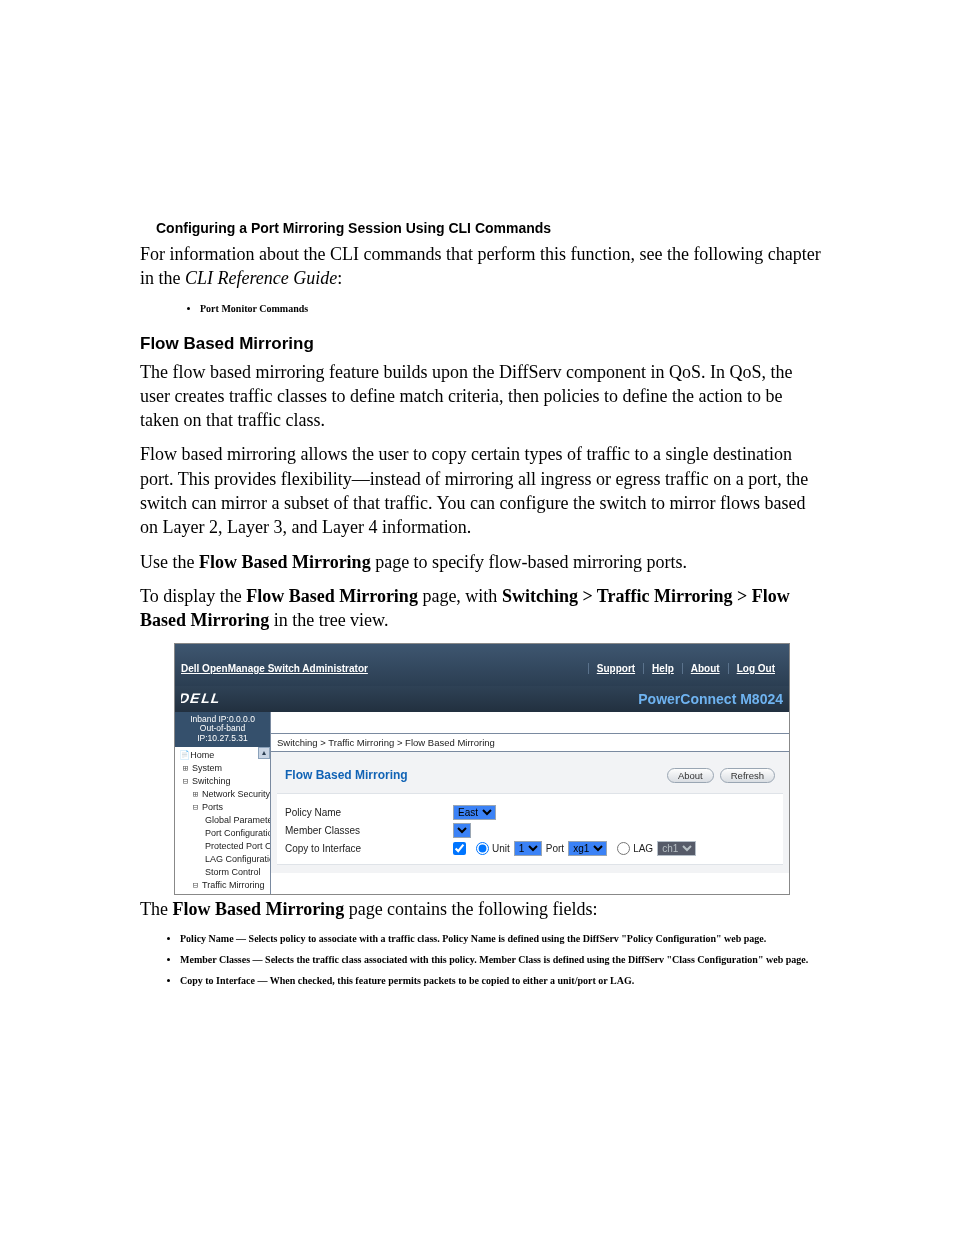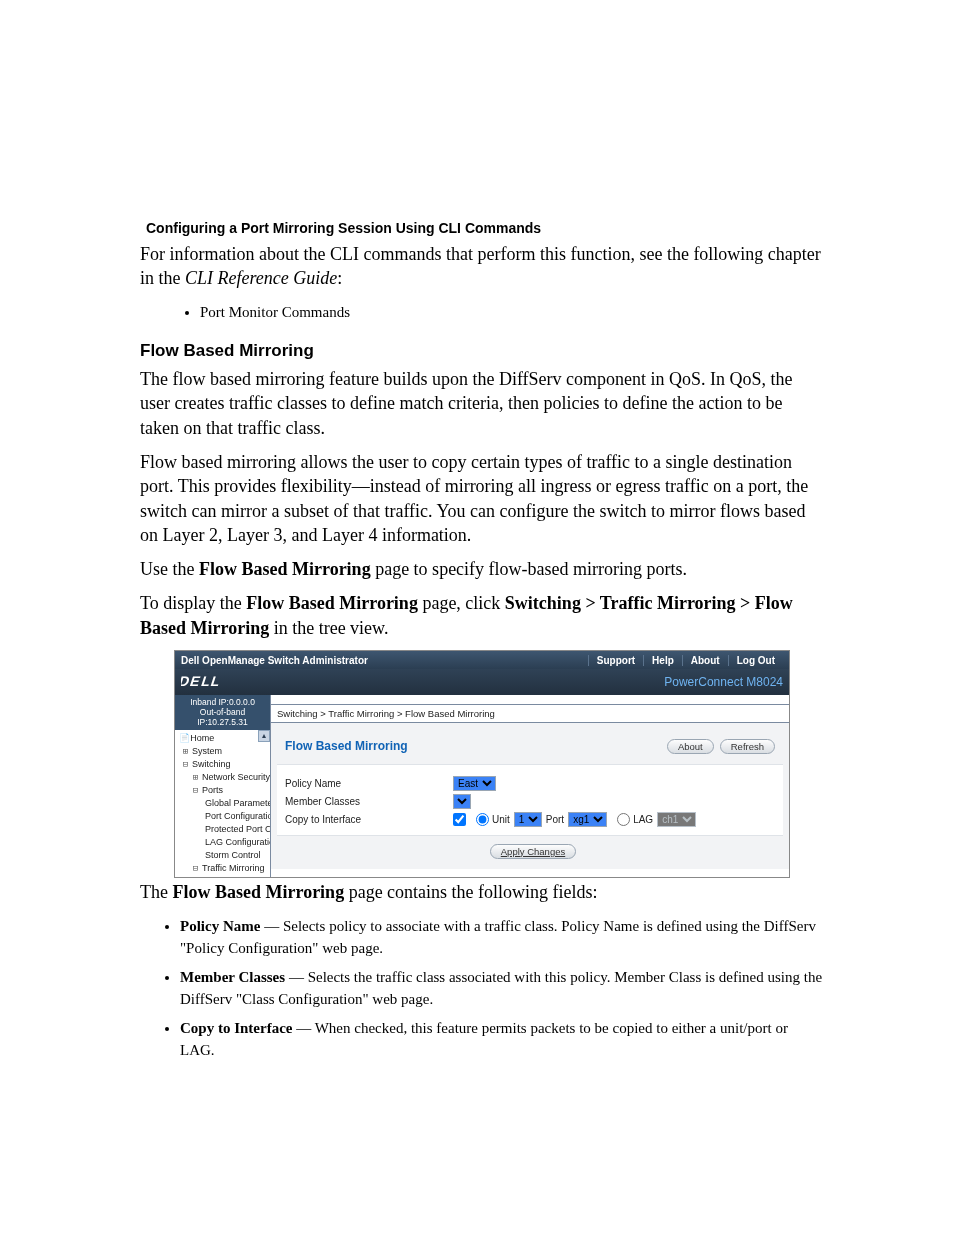--- a/index.html
+++ b/index.html
@@ -10,35 +10,36 @@
     color: #000;
     width: 954px;
   }
   .page {
     padding: 220px 130px 60px 140px;
   }
   .h-bold-sans {
     font-family: Arial, Helvetica, sans-serif;
     font-weight: bold;
     font-size: 14px;
-    margin: 0 0 6px 6px;
+    margin: 0 0 6px 16px;
   }
   .body-p {
     font-size: 18px;
     line-height: 1.35;
     margin: 6px 0 10px 0;
   }
   .body-p .italic {
     font-style: italic;
   }
   ul.bullets {
     margin: 4px 0 18px 0;
     padding-left: 60px;
-    font-size: 15px;
+    font-size: 10px;
     line-height: 1.5;
+    font-weight: bold;
   }
   ul.bullets li { margin-bottom: 6px; }
   .h2-sans {
     font-family: Arial, Helvetica, sans-serif;
     font-weight: bold;
     font-size: 17px;
     margin: 14px 0 6px 0;
   }
   .figcap {
     font-family: Arial, Helvetica, sans-serif;
@@ -54,23 +55,24 @@
     border: 1px solid #888;
     font-family: Tahoma, Arial, sans-serif;
     font-size: 10px;
     background: #fff;
   }
   .sc-topbar {
     background: #364a5e;
     background: linear-gradient(#3e5670, #2b3e52);
     color: #fff;
     display: flex;
-    align-items: center;
+    align-items: flex-end;
     height: 18px;
-    padding: 0 6px;
+    padding: 12px 6px;
+    text-decoration: underline;
   }
   .sc-topbar .spacer { flex: 1; }
   .sc-toplink {
     padding: 0 8px;
     border-left: 1px solid #5a728c;
     font-weight: bold;
     font-size: 10px;
   }
   .sc-toplink:first-of-type { border-left: none; }
   .sc-brandrow {
@@ -78,21 +80,21 @@
     background: linear-gradient(#2f4256, #22303f);
     display: flex;
     align-items: center;
     height: 26px;
     padding: 0 6px;
   }
   .dell-logo {
     width: 55px; height: 16px;
   }
   .sc-brandrow .spacer { flex:1; }
-  .prodname { color: #6fb3f0; font-weight: normal; font-size: 12px; }
+  .prodname { color: #6fb3f0; font-weight: bold; font-size: 14px; }
 
   .sc-main { display: flex; align-items: center; }
   .sc-tree {
     width: 95px;
     border-right: 1px solid #7a8aa0;
     background: #fff;
     font-size: 9px;
     color: #222;
   }
   .sc-iphdr {
@@ -185,21 +187,21 @@
   .mini-select {
     font-size: 10px;
     height: 15px;
     border: 1px solid #9aa6b3;
     background: #3b82f6;
   }
   .mini-select.tiny { width: 18px; }
   .mini-chk { margin: 0 4px 0 0; vertical-align: middle; }
   .radio { margin: 0 3px 0 6px; vertical-align: middle; }
   .disabled-sel {
-    background: #404040;
+    background: #0f172a;
     color: #9aa6ad;
   }
   .apply-row {
     text-align: center;
     padding: 10px 0 4px 0;
     background: #f2f3f5;
   }
 </style>
 </head>
 <body>
@@ -214,21 +216,21 @@
     <li>Port Monitor Commands</li>
   </ul>
 
   <div class="h2-sans">Flow Based Mirroring</div>
   <p class="body-p">The flow based mirroring feature builds upon the DiffServ component in QoS. In QoS, the user creates traffic classes to define match criteria, then policies to define the action to be taken on that traffic class.</p>
   <p class="body-p">Flow based mirroring allows the user to copy certain types of traffic to a single destination port. This provides flexibility—instead of mirroring all ingress or egress traffic on a port, the switch can mirror a subset of that traffic. You can configure the switch to mirror flows based on Layer 2, Layer 3, and Layer 4 information.</p>
   <p class="body-p">
     <span>Use the </span><b>Flow Based Mirroring</b><span> page to specify flow-based mirroring ports.</span>
   </p>
   <p class="body-p">
-    <span>To display the </span><b>Flow Based Mirroring</b><span> page, click </span><b>Switching &gt; Traffic Mirroring &gt; Flow Based Mirroring</b><span> in the tree view.</span>
+    <span>To display the </span><b>Flow Based Mirroring</b><span> page, with </span><b>Switching &gt; Traffic Mirroring &gt; Flow Based Mirroring</b><span> in the tree view.</span>
   </p>
 
 
   <div class="screenshot">
     <div class="sc-topbar">
       <span style="font-weight:bold">Dell OpenManage Switch Administrator</span>
       <span class="spacer"></span>
       <span class="sc-toplink">Support</span>
       <span class="sc-toplink">Help</span>
       <span class="sc-toplink">About</span>
@@ -289,23 +291,20 @@
               <input type="radio" class="radio" checked="" style="">
               <span>Unit</span>
               <select class="mini-select" style="margin:0 4px"><option>1</option></select>
               <span>Port</span>
               <select class="mini-select" style="margin:0 4px"><option>xg1</option></select>
               <input type="radio" class="radio" style="">
               <span>LAG</span>
               <select class="mini-select disabled-sel" style="margin:0 4px" disabled=""><option>ch1</option></select>
             </div>
           </div>
-          <div class="apply-row">
-            <span class="pillbtn" style="text-decoration:underline">Apply Changes</span>
-          </div>
         </div>
       </div>
     </div>
   </div>
 
   <p class="body-p" style="margin-top:2px">
     <span>The </span><b>Flow Based Mirroring</b><span> page contains the following fields:</span>
   </p>
   <ul class="bullets" style="padding-left:40px">
     <li><b>Policy Name</b><span> — Selects policy to associate with a traffic class. Policy Name is defined using the DiffServ "Policy Configuration" web page.</span></li>

